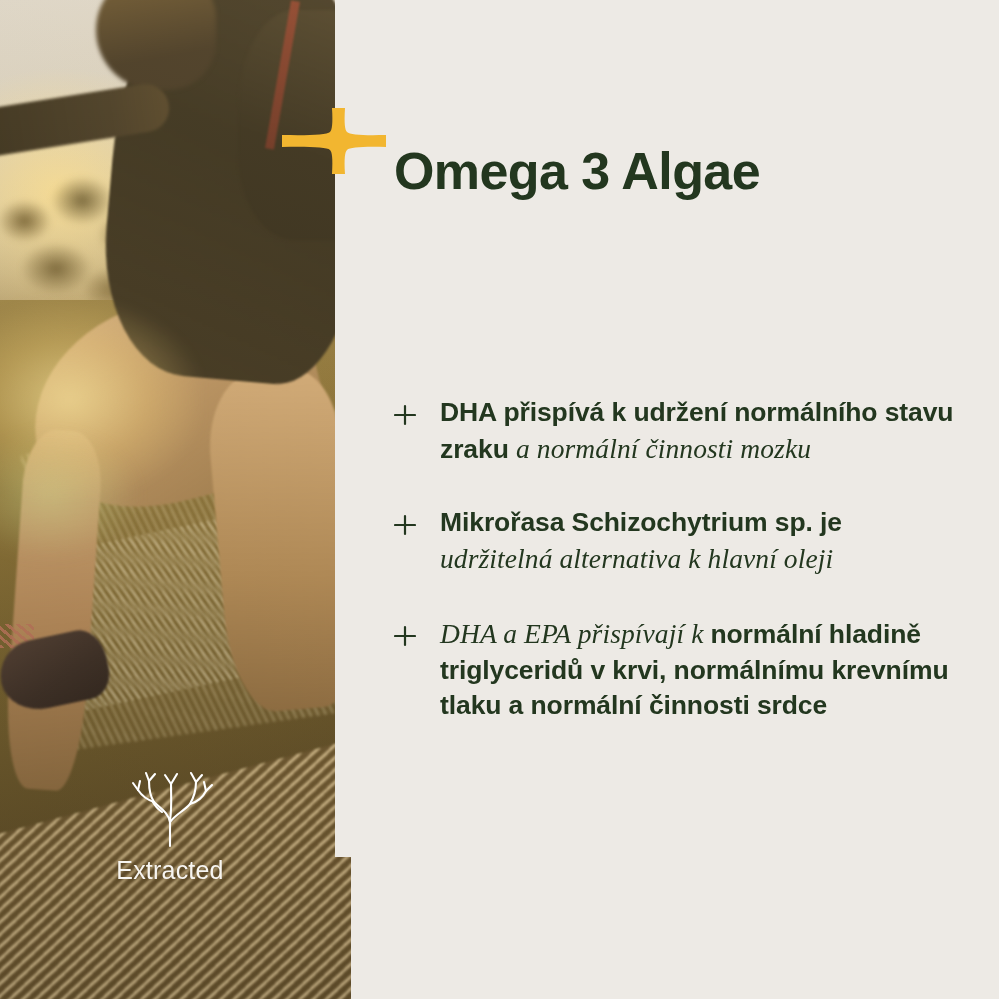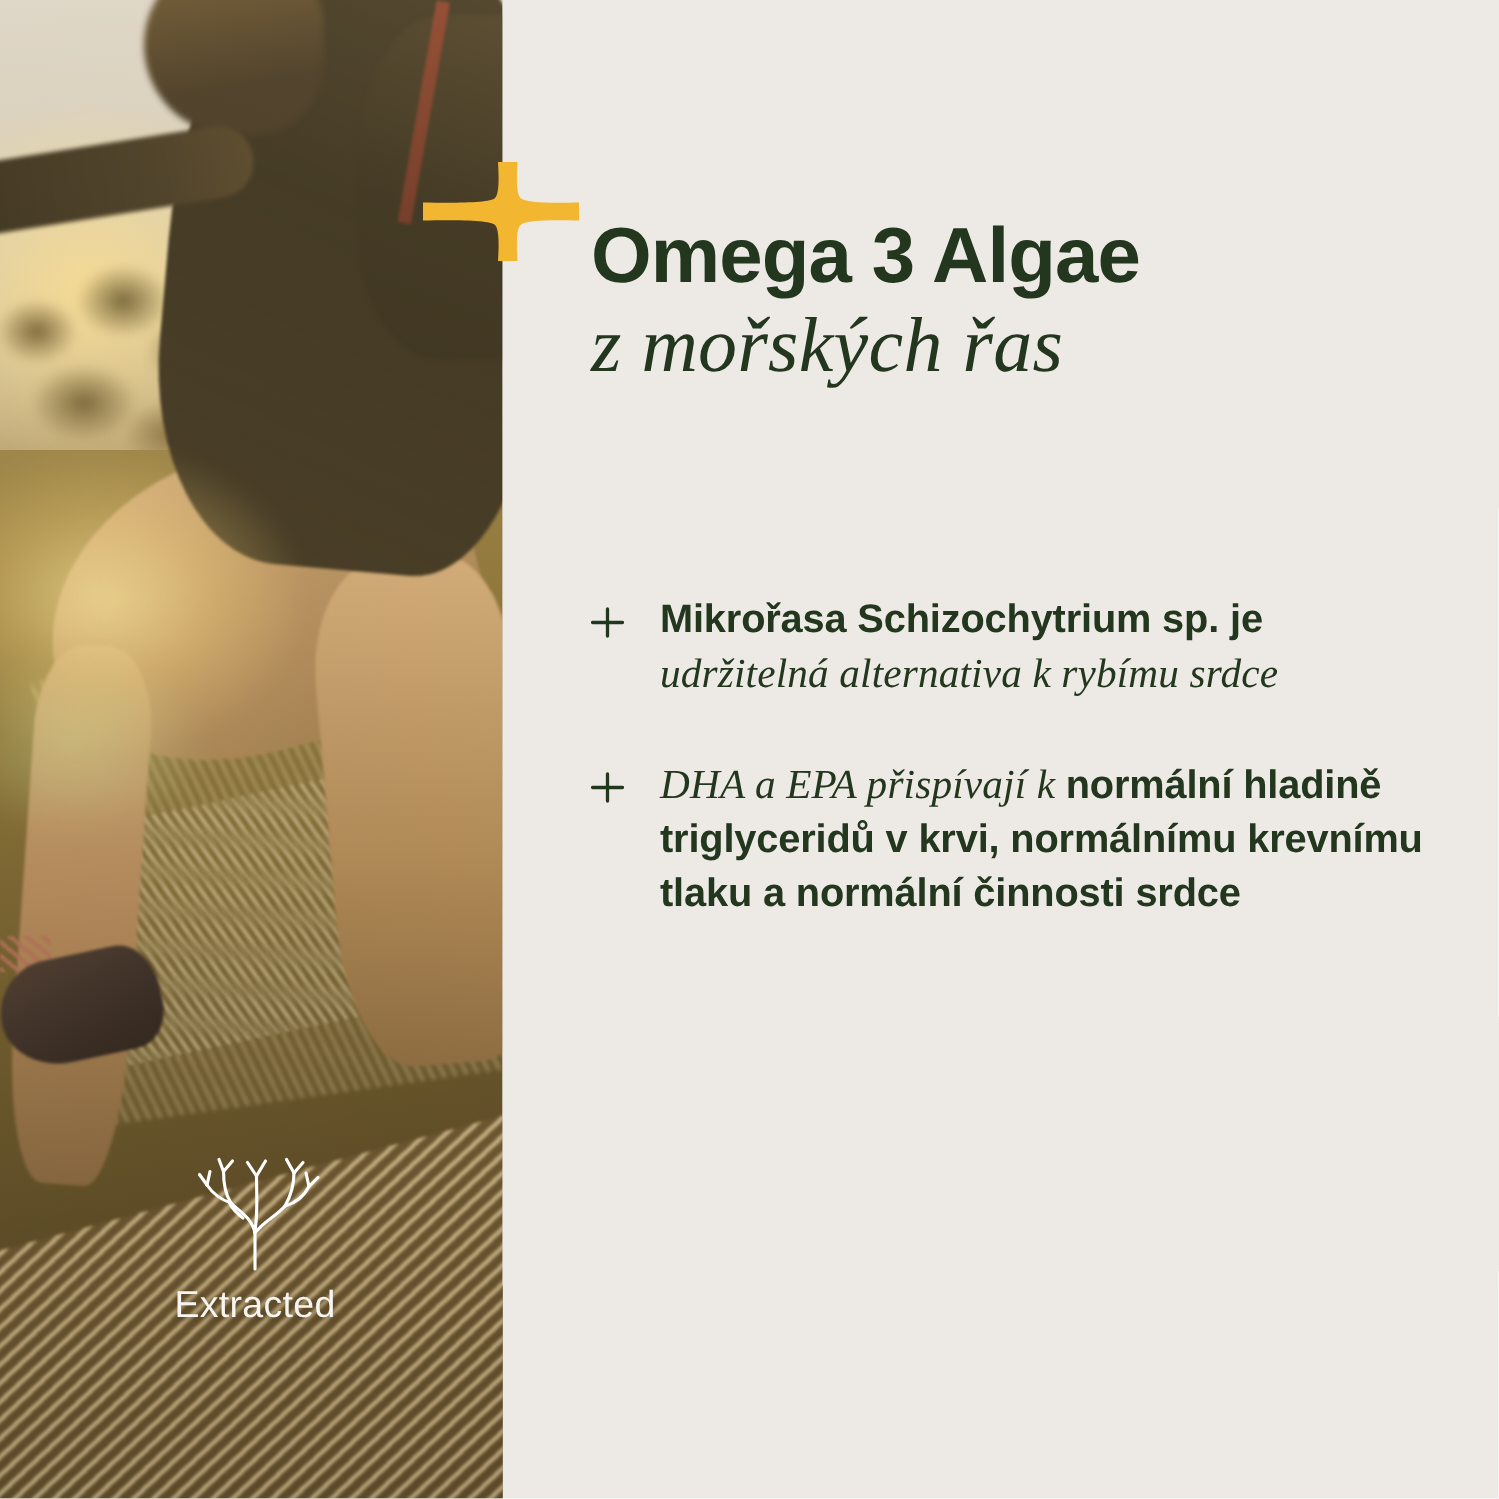--- a/index.html
+++ b/index.html
@@ -18,20 +18,21 @@
 
   
   .photo-panel {
     position: absolute;
     left: 0;
     top: 0;
     width: 335px;
     height: 999px;
     overflow: hidden;
     background: #6b5633;
+    padding-left: 16px;
   }
   
   .ph-sky {
     position: absolute;
     left: 0; top: 0;
     width: 335px; height: 420px;
     background:
       radial-gradient(ellipse 220px 180px at 18% 46%, rgba(255,228,150,0.85), rgba(255,228,150,0) 70%),
       linear-gradient(175deg, #dcd9d2 0%, #d8d3c6 26%, #cfc6ab 48%, #b7a271 70%, #9c8247 100%);
   }
@@ -373,32 +374,40 @@
     <div class="plus-ornament">
       <svg width="104" height="66" viewBox="0 0 104 66" fill="#F2B630">
         <path d="M50 0 H63 C62 16 63 22 65 24 C68 27 82 27.5 104 27 V39 C82 38.5 68 39 65 42
                  C63 44 62 50 63 66 H50 C51 50 50 44 48 42 C45 39 26 38.5 0 39 V27
                  C26 27.5 45 27 48 24 C50 22 51 16 50 0 Z"></path>
       </svg>
     </div>
 
     <div class="heading">
       <div class="h-line1">Omega 3 Algae</div>
-      <div class="h-line2">z mořských řas</div>
     </div>
 
     <div class="benefits" id="benefits-list">
         <div class="benefit">
           <div class="b-marker">
             <svg width="22" height="22" viewBox="0 0 22 22" stroke="#23371F" stroke-width="2.2" stroke-linecap="round">
               <path d="M11 2 V20"></path>
               <path d="M1 11 H21"></path>
             </svg>
           </div>
-          <div class="b-text"><span>Mikrořasa Schizochytrium sp. je </span><span class="it">udržitelná alternativa k rybímu srdce</span></div>
+          <div class="b-text"><span>DHA přispívá k udržení normálního stavu zraku </span><span class="it">a normální činnosti mozku</span></div>
+        </div>
+        <div class="benefit">
+          <div class="b-marker">
+            <svg width="22" height="22" viewBox="0 0 22 22" stroke="#23371F" stroke-width="2.2" stroke-linecap="round">
+              <path d="M11 2 V20"></path>
+              <path d="M1 11 H21"></path>
+            </svg>
+          </div>
+          <div class="b-text"><span>Mikrořasa Schizochytrium sp. je </span><span class="it">udržitelná alternativa k hlavní oleji</span></div>
         </div>
         <div class="benefit">
           <div class="b-marker">
             <svg width="22" height="22" viewBox="0 0 22 22" stroke="#23371F" stroke-width="2.2" stroke-linecap="round">
               <path d="M11 2 V20"></path>
               <path d="M1 11 H21"></path>
             </svg>
           </div>
           <div class="b-text"><span class="it">DHA a EPA přispívají k </span><span>normální hladině triglyceridů v krvi, normálnímu krevnímu tlaku a normální činnosti srdce</span></div>
         </div>

